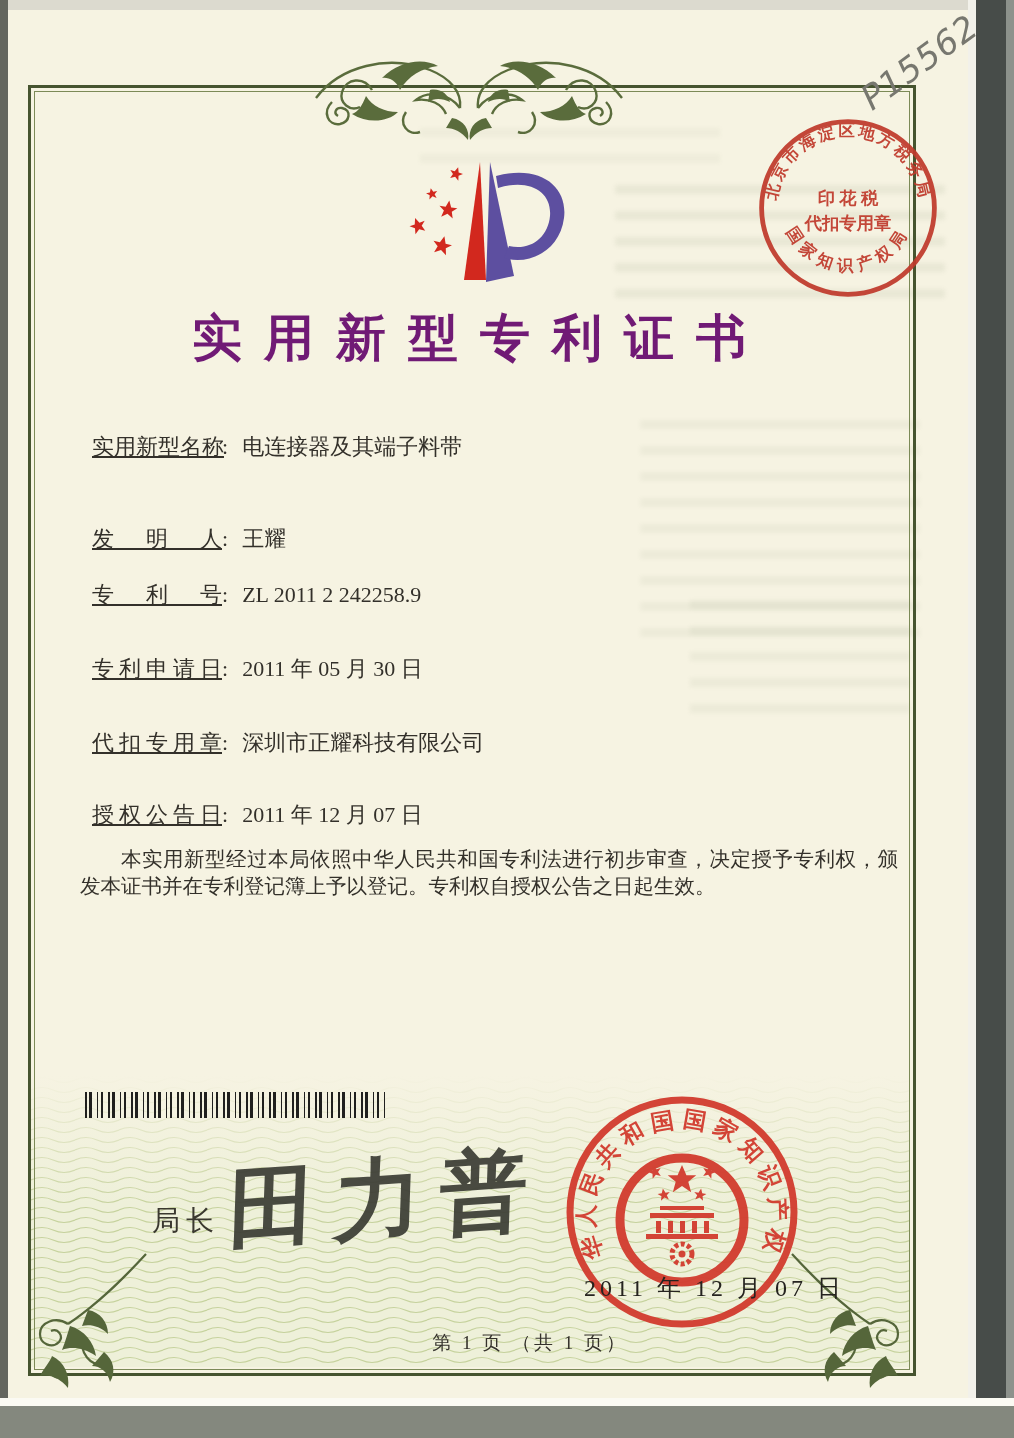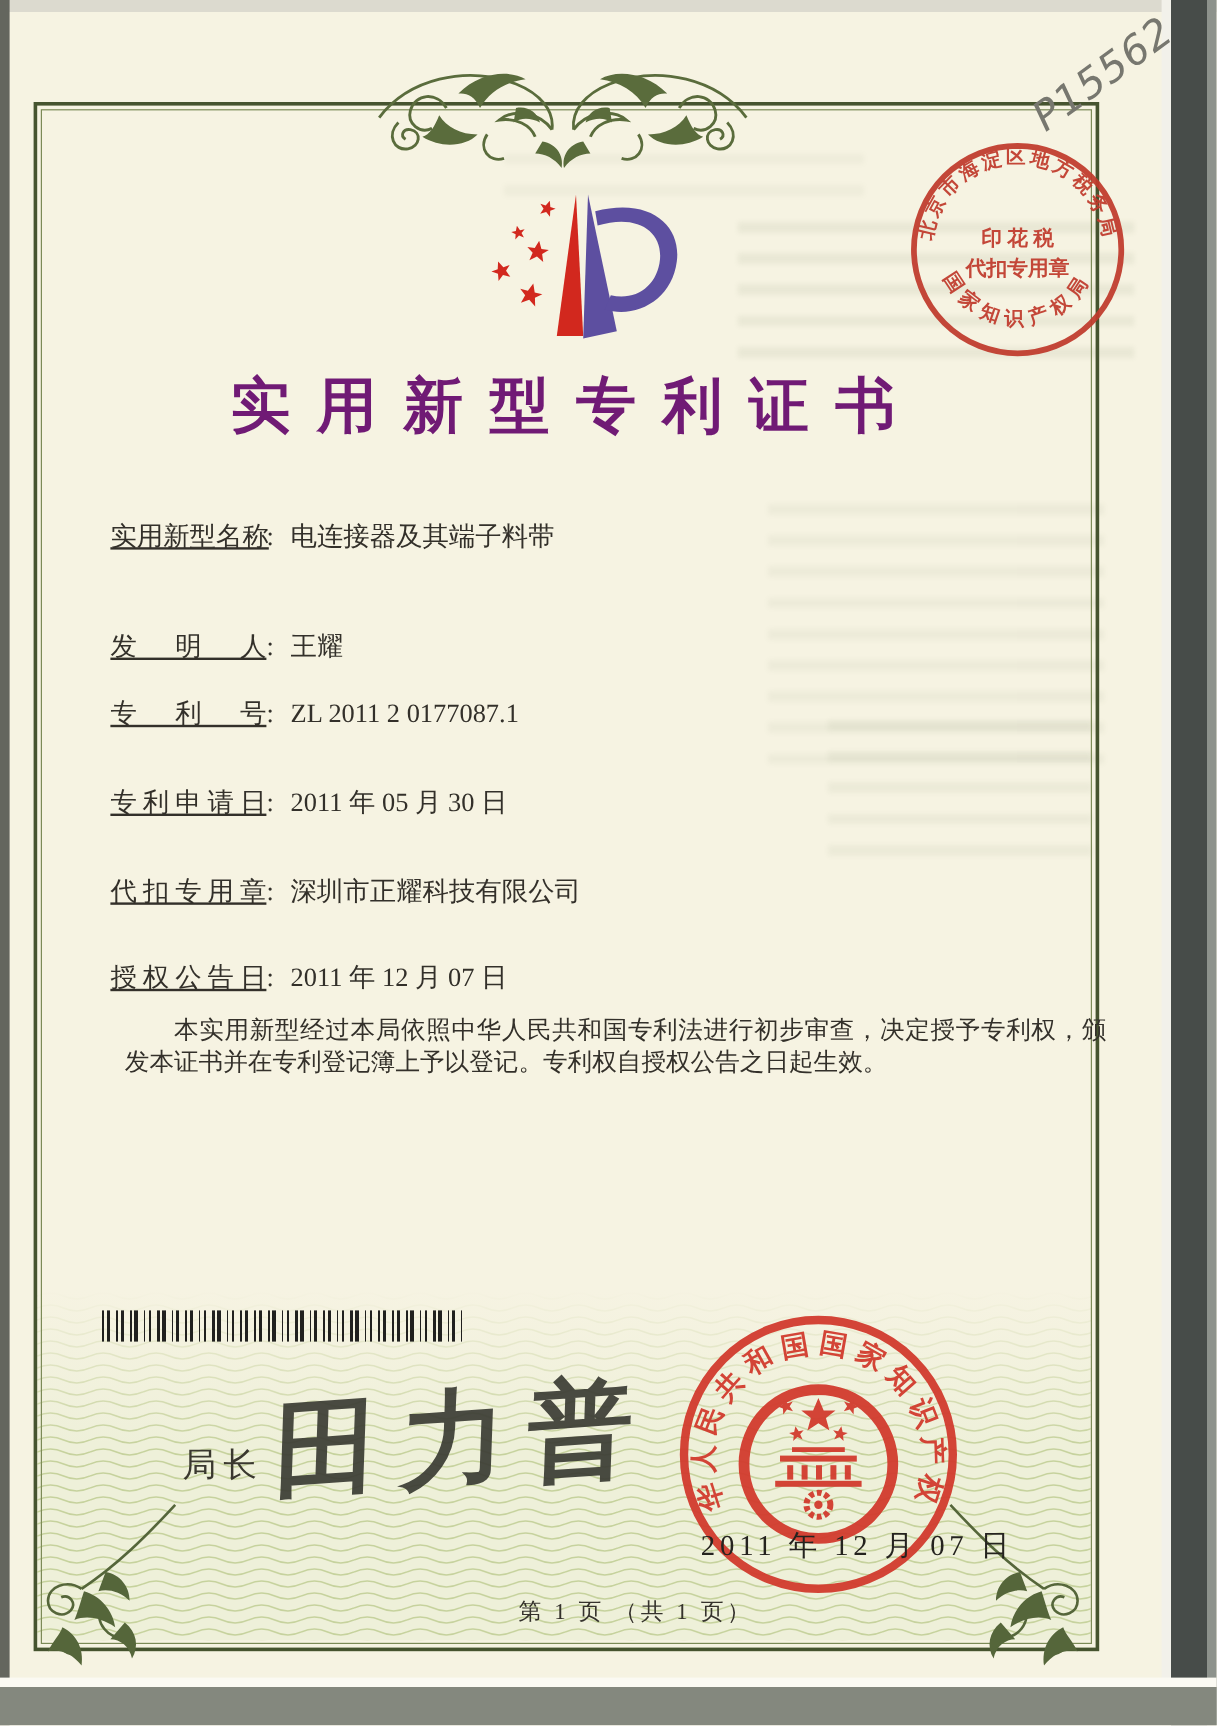--- a/index.html
+++ b/index.html
@@ -58,21 +58,21 @@
   .f-label{display:inline-block;width:130px;text-align:justify;text-align-last:justify;text-decoration:underline;}
   .f-colon{margin-right:14px;}
   .field:nth-child(1){top:0;}
   .field:nth-child(2){top:74px;margin-top:18px;}
   .field:nth-child(3){top:148px;}
   .field:nth-child(4){top:222px;}
   .field:nth-child(5){top:296px;}
   .field:nth-child(6){top:368px;}
 
   .body-text{position:absolute;left:80px;top:846px;width:818px;z-index:10;
-    font-size:20.5px;line-height:27px;text-align:justify;color:#33302a;margin-left:24px;}
+    font-size:20.5px;line-height:27px;text-align:justify;color:#33302a;}
   .body-text p{margin:0 0 7px 0;text-indent:2em;}
 
   .barcode{position:absolute;left:85px;top:1092px;width:300px;height:26px;z-index:10;
     background:repeating-linear-gradient(90deg,
       #20201e 0 2px, transparent 2px 4px,
       #20201e 4px 7px, transparent 7px 12px,
       #20201e 12px 13px, transparent 13px 16px,
       #20201e 16px 18px, transparent 18px 23px);}
 
   .sig-label{position:absolute;left:152px;top:1202px;z-index:10;font-size:28px;
@@ -199,21 +199,21 @@
   </svg>
 
   <div class="fields">
     <div class="field">
       <span class="f-label">实用新型名称</span><span class="f-colon">:</span><span>电连接器及其端子料带</span>
     </div>
     <div class="field">
       <span class="f-label">发明人</span><span class="f-colon">:</span><span>王耀</span>
     </div>
     <div class="field">
-      <span class="f-label">专利号</span><span class="f-colon">:</span><span>ZL 2011 2 0177087.1</span>
+      <span class="f-label">专利号</span><span class="f-colon">:</span><span>ZL 2011 2 242258.9</span>
     </div>
     <div class="field">
       <span class="f-label">专利申请日</span><span class="f-colon">:</span><span>2011 年 05 月 30 日</span>
     </div>
     <div class="field">
       <span class="f-label">代扣专用章</span><span class="f-colon">:</span><span>深圳市正耀科技有限公司</span>
     </div>
     <div class="field">
       <span class="f-label">授权公告日</span><span class="f-colon">:</span><span>2011 年 12 月 07 日</span>
     </div>

